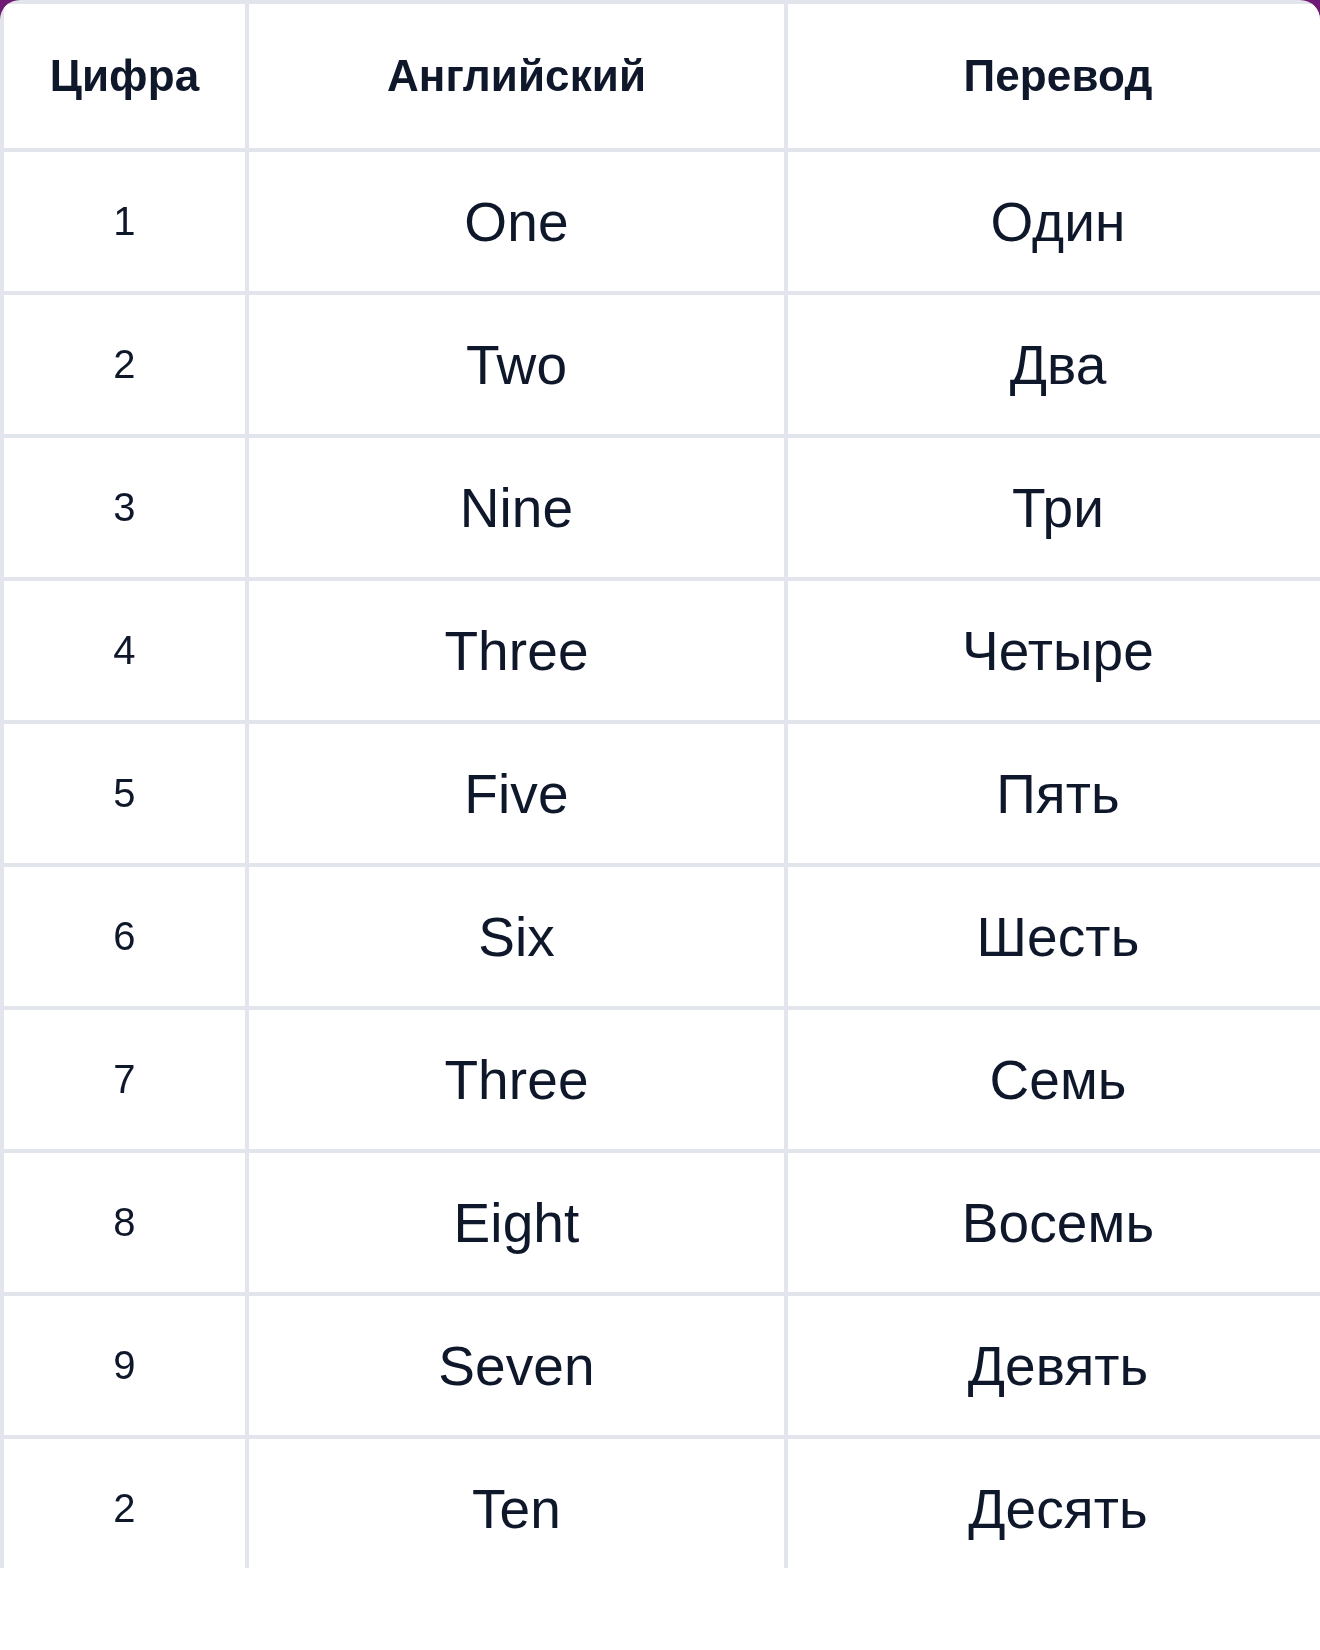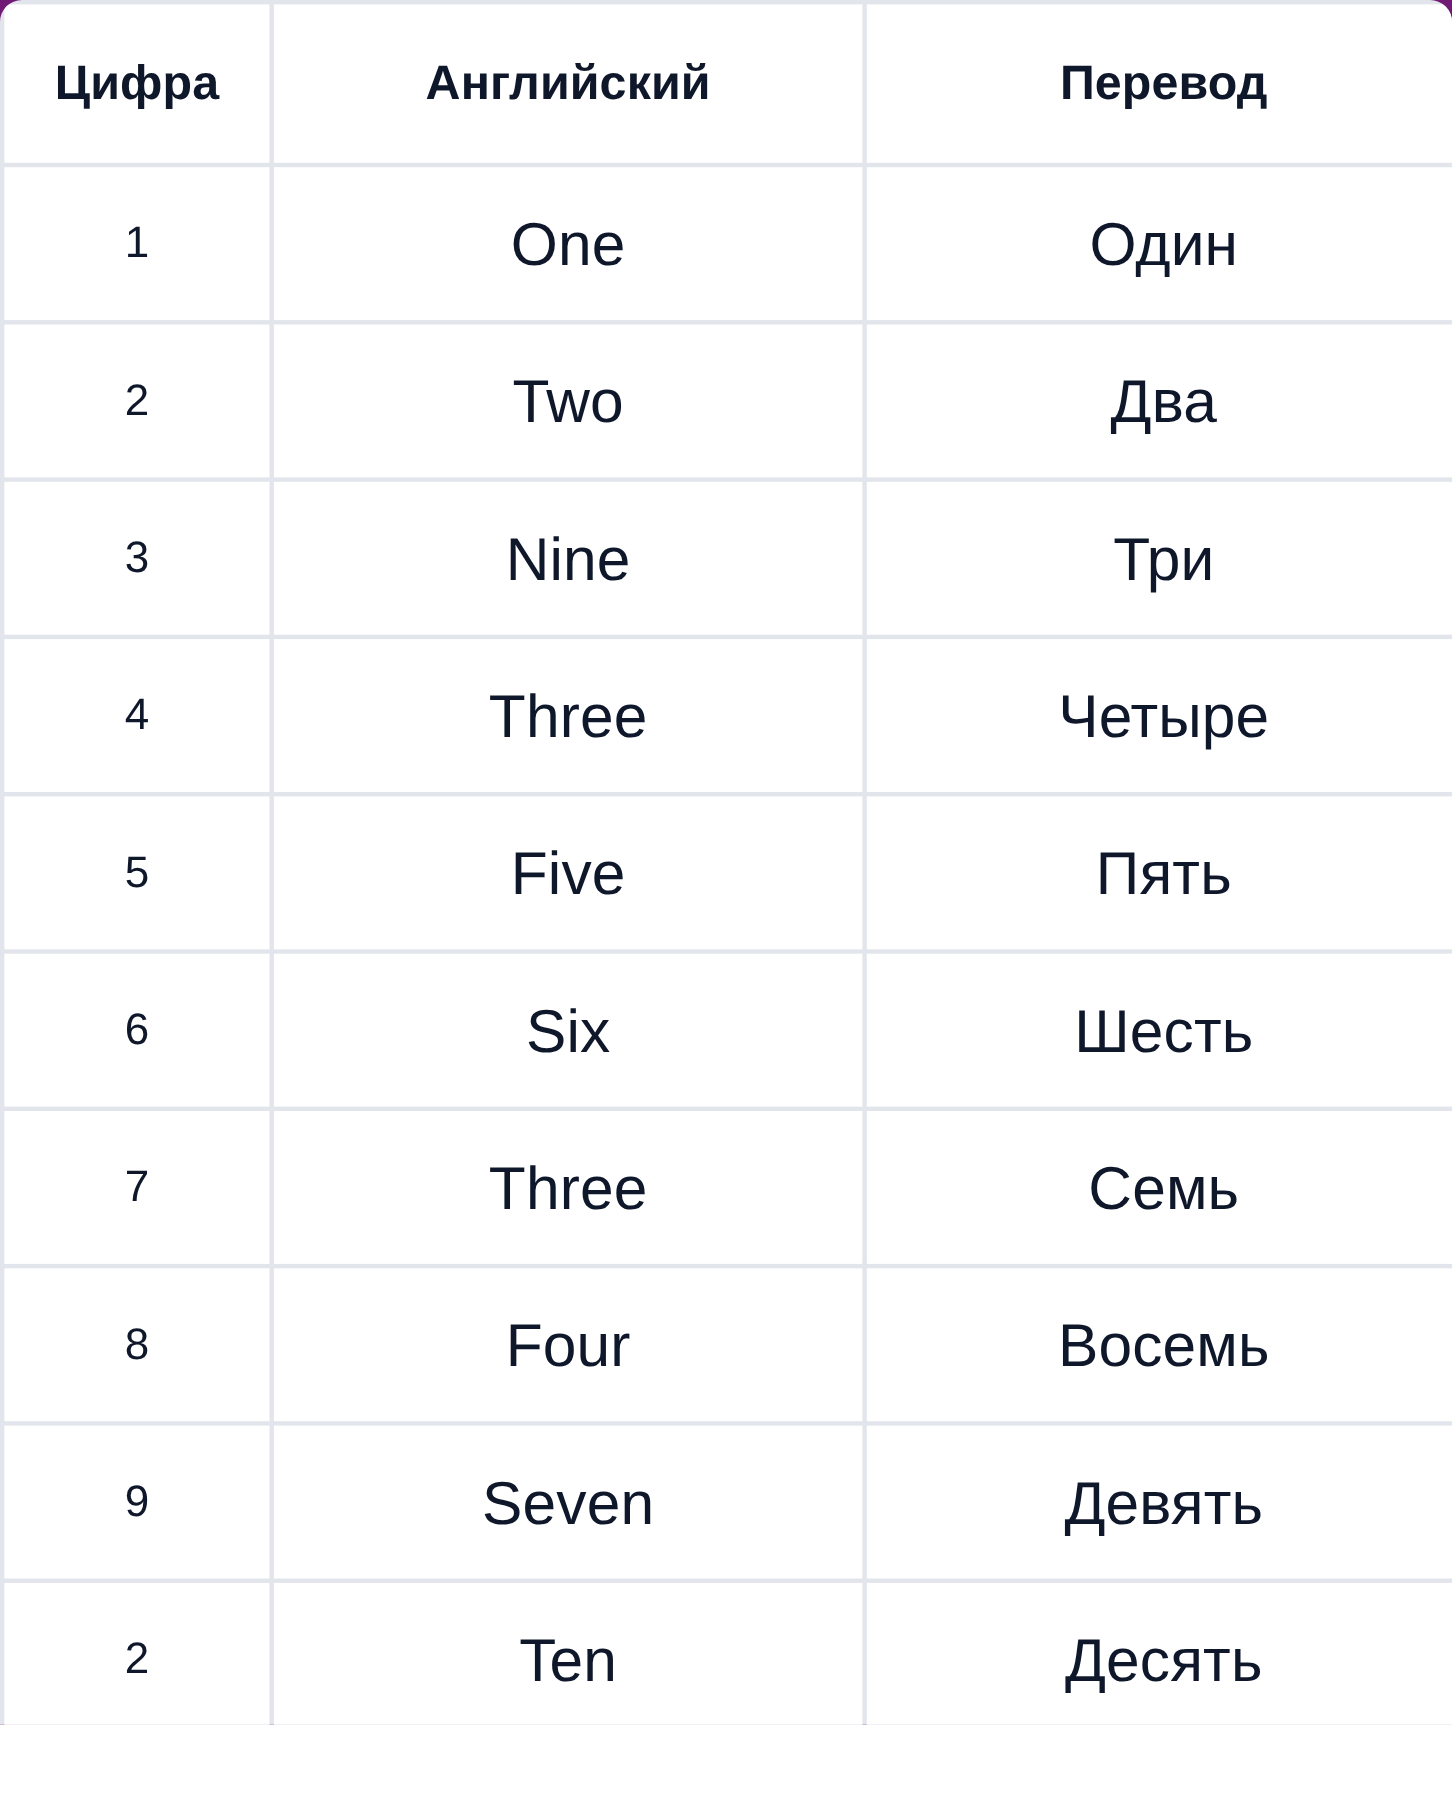--- a/index.html
+++ b/index.html
@@ -127,21 +127,21 @@
           <td class="cell-english">Six</td>
           <td class="cell-russian">Шесть</td>
         </tr>
         <tr>
           <td class="cell-digit">7</td>
           <td class="cell-english">Three</td>
           <td class="cell-russian">Семь</td>
         </tr>
         <tr>
           <td class="cell-digit">8</td>
-          <td class="cell-english">Four</td>
+          <td class="cell-english">Eight</td>
           <td class="cell-russian">Восемь</td>
         </tr>
         <tr>
           <td class="cell-digit">9</td>
           <td class="cell-english">Seven</td>
           <td class="cell-russian">Девять</td>
         </tr>
         <tr>
           <td class="cell-digit">2</td>
           <td class="cell-english">Ten</td>

